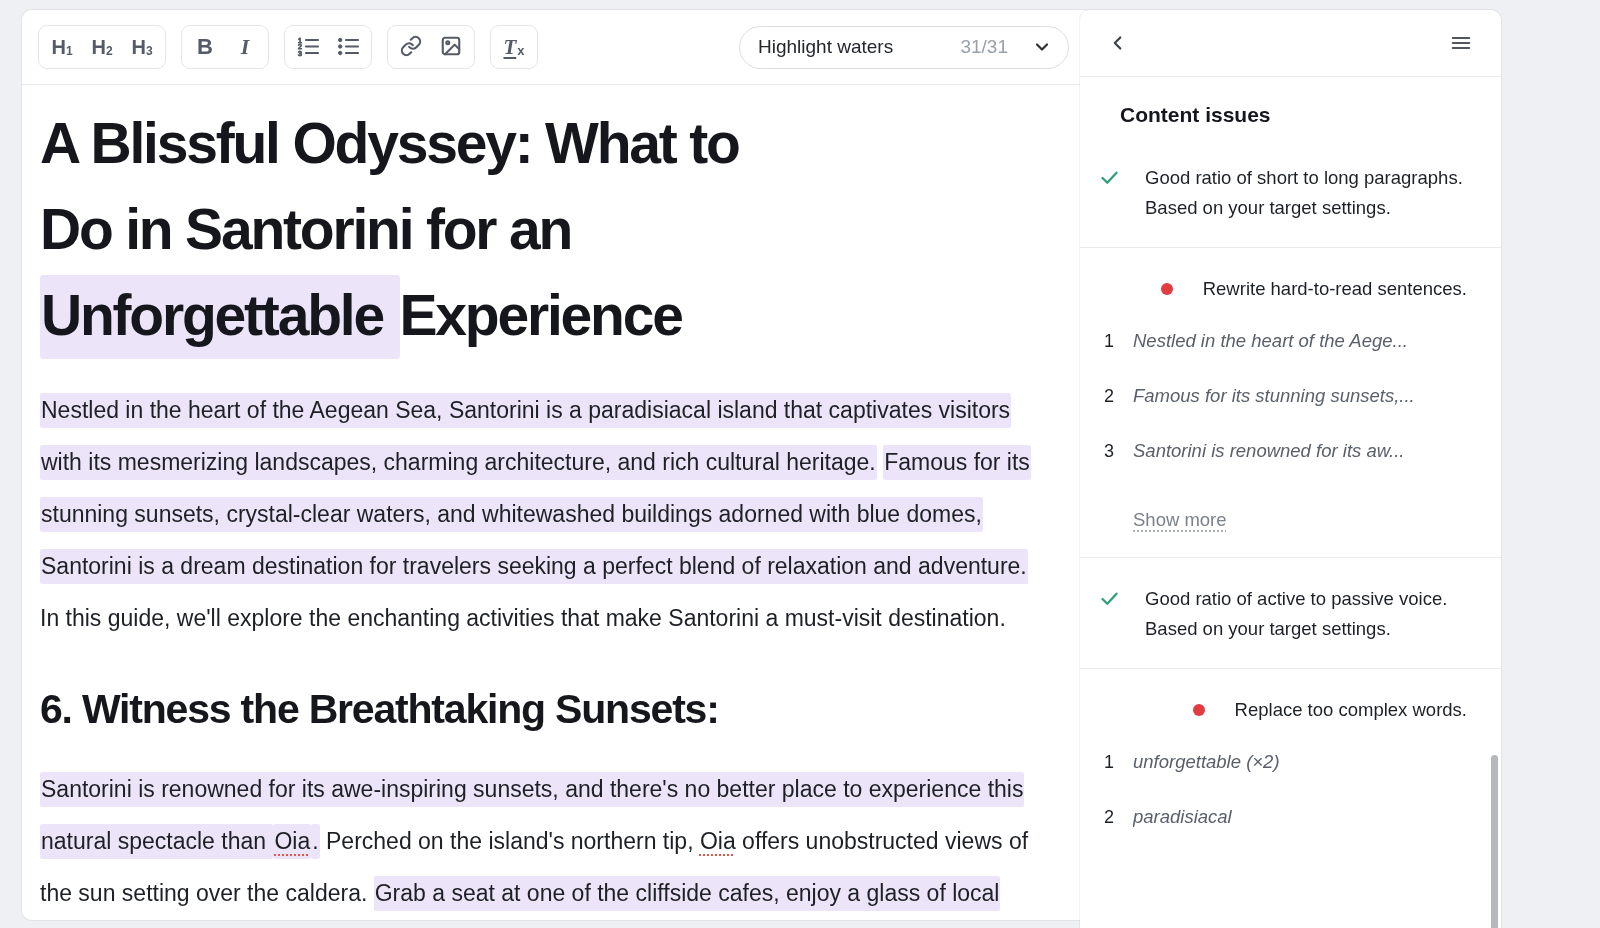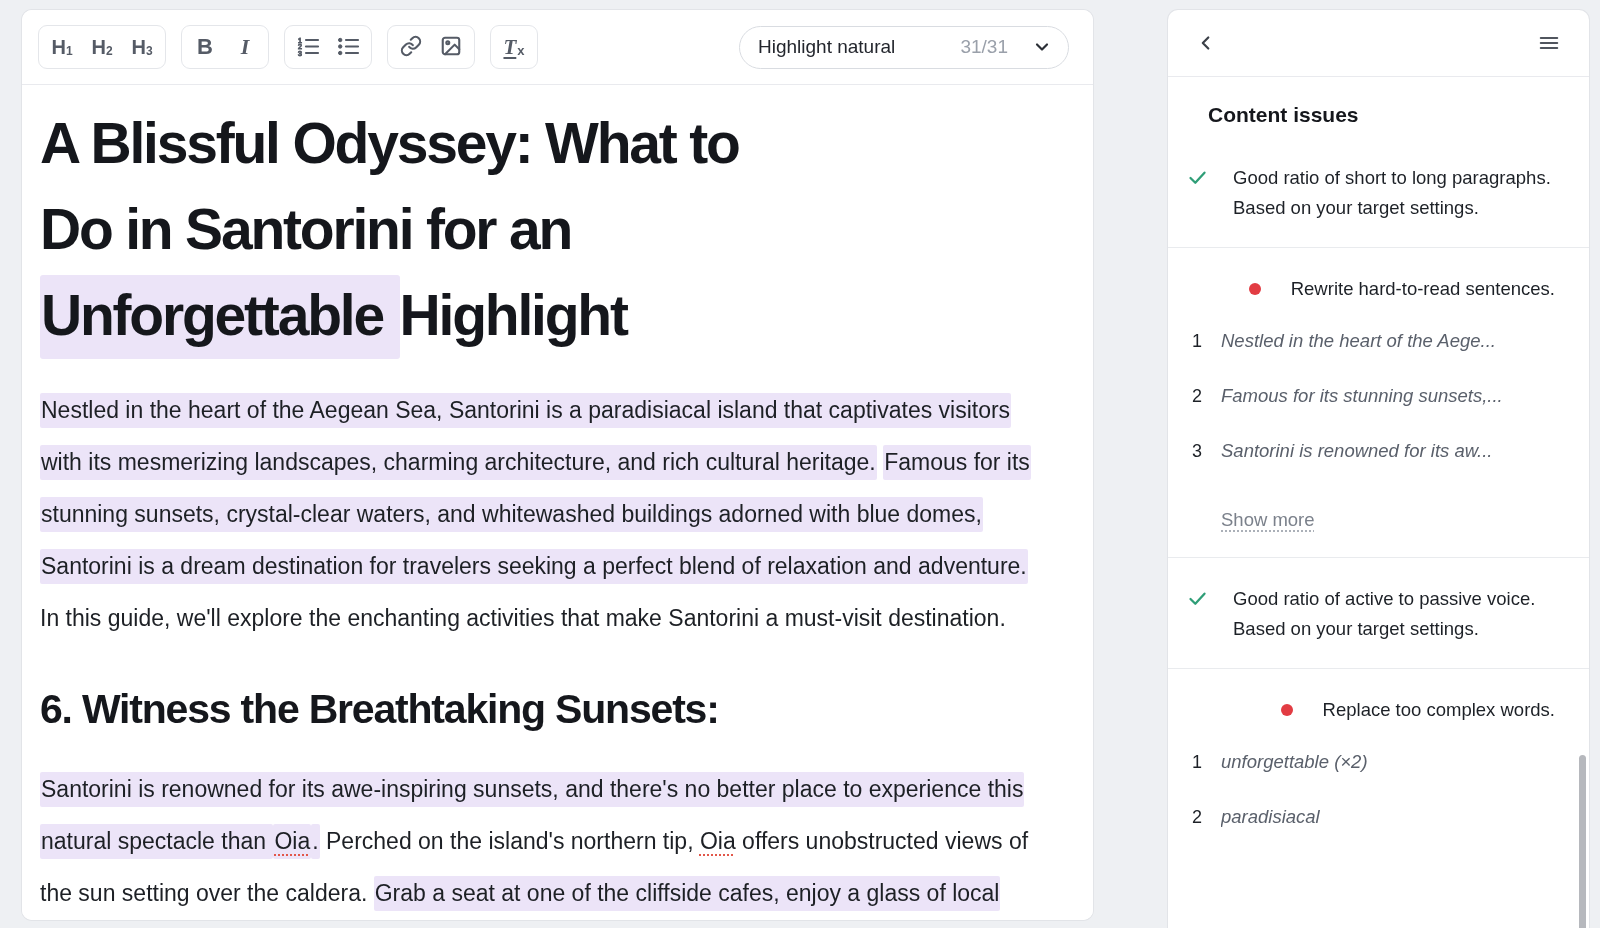--- a/index.html
+++ b/index.html
@@ -65,21 +65,21 @@
   .doc .dot{
     text-decoration:underline dotted var(--miss);
     text-decoration-thickness:2px;text-underline-offset:5px;
   }
   .doc h2{
     font-size:41px;font-weight:700;letter-spacing:-1.2px;color:#15171c;
     margin:42px 0 30px;
   }
   
   .side-card{
-    position:absolute;left:1168px;top:10px;width:421px;height:918px;
+    position:absolute;left:1080px;top:10px;width:421px;height:918px;
     border-radius:10px 10px 0 0;overflow:hidden;
   }
   .side-header{
     height:67px;display:flex;align-items:center;justify-content:space-between;
     padding:0 24px 0 22px;border-bottom:1px solid #e9eaee;
   }
   .icon-btn{border:none;background:transparent;cursor:pointer;display:flex;align-items:center;justify-content:center;width:32px;height:32px;}
   .side-body{padding:20px 0 0 0;}
   .panel-title{font-size:21px;font-weight:700;color:#15171c;margin:6px 0 10px 40px;}
   .sec{display:flex;gap:25px;padding:26px 34px 24px 19px;justify-content:flex-end;}
@@ -184,34 +184,34 @@
         <button class="tb-btn">
           <span style="display:flex;">
             <span class="tx-t">T</span>
               <span class="tx-x">x</span>
           </span>
         </button>
       </div>
     </div>
 
     <button class="dd">
-      <span class="dd-label">Highlight natural</span>
+      <span class="dd-label">Highlight waters</span>
       <span class="dd-count">31/31</span>
       <span style="display:flex;">
         <svg width="20" height="20" viewBox="0 0 24 24" fill="none" stroke="#2b2f36" stroke-width="2.6" stroke-linecap="round" stroke-linejoin="round">
             <polyline points="6 9 12 15 18 9"></polyline>
           </svg>
       </span>
     </button>
   </div>
 
   <div class="doc">
     <h1><span>A Blissful Odyssey: What to
 Do in Santorini for an
-</span><span class="hl">Unforgettable </span><span>Highlight</span></h1>
+</span><span class="hl">Unforgettable </span><span>Experience</span></h1>
     <p><span class="hl">Nestled in the heart of the Aegean Sea, Santorini is a paradisiacal island that captivates visitors with its mesmerizing landscapes, charming architecture, and rich cultural heritage.</span><span> </span><span class="hl">Famous for its stunning sunsets, crystal-clear waters, and whitewashed buildings adorned with blue domes, Santorini is a dream destination for travelers seeking a perfect blend of relaxation and adventure.</span><span> In this guide, we'll explore the enchanting activities that make Santorini a must-visit destination.</span></p>
     <h2>6. Witness the Breathtaking Sunsets:</h2>
     <p><span class="hl">Santorini is renowned for its awe-inspiring sunsets, and there's no better place to experience this natural spectacle than </span><span class="hl dot">Oia</span><span class="hl">.</span><span> Perched on the island's northern tip, </span><span class="dot">Oia</span><span> offers unobstructed views of the sun setting over the caldera. </span><span class="hl">Grab a seat at one of the cliffside cafes, enjoy a glass of local wine, and savor the moment as the sky transforms into a canvas of vibrant colors.</span></p>
   </div>
 </div>
 
 <div class="side-card card">
 
   <div class="side-header">
     <button class="icon-btn">

